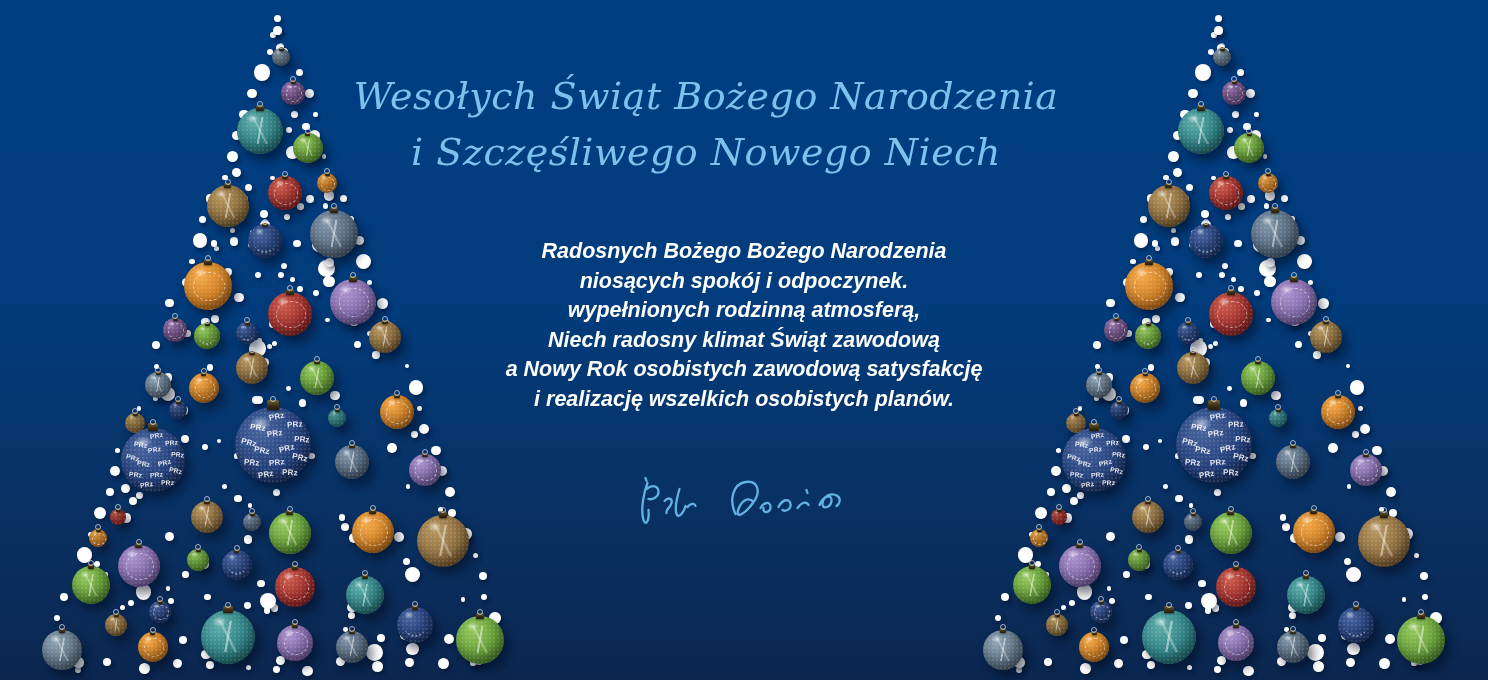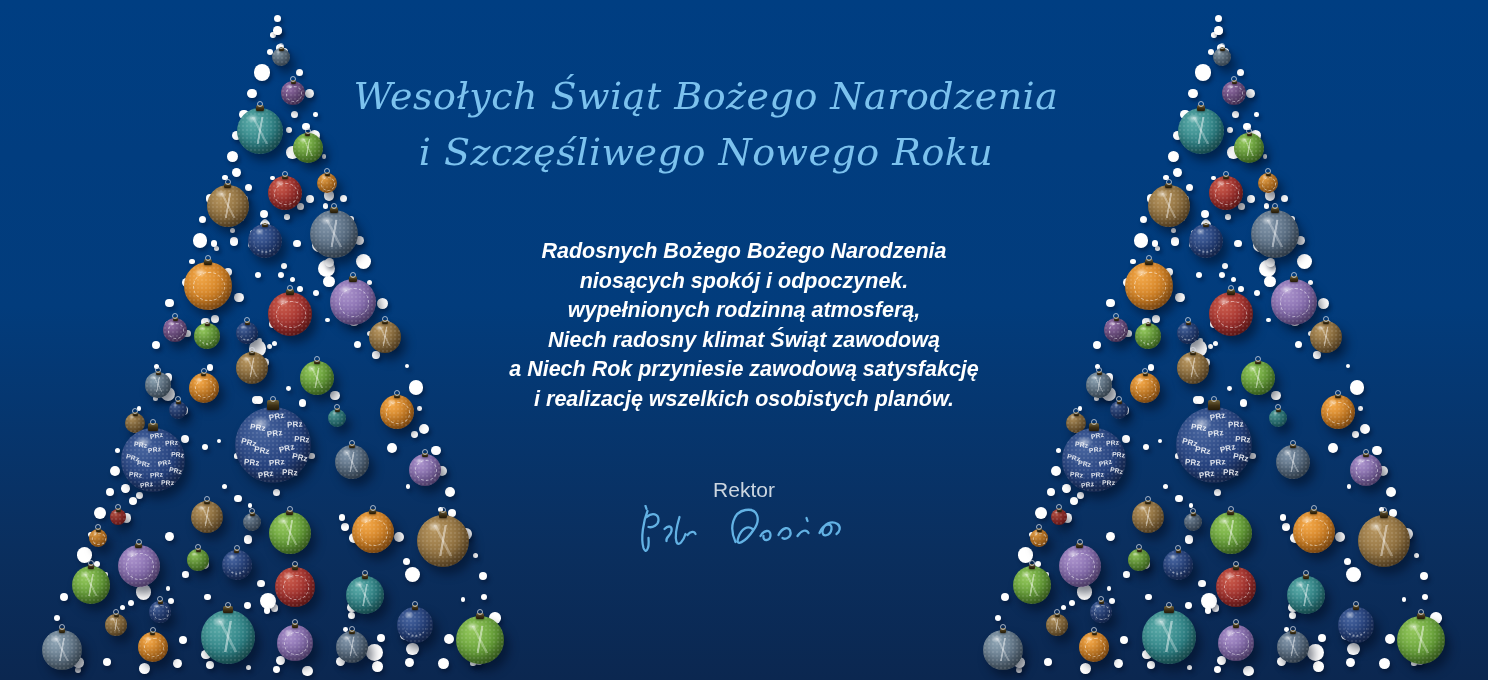--- a/index.html
+++ b/index.html
@@ -905,34 +905,33 @@
       </div>
       <div class="cap" style="left: 1290.3px; top: 629.8px; width: 5.4px; height: 4.2px;"></div>
       <div class="ball" style="left: 983px; top: 630px; width: 40px; height: 40px; background: radial-gradient(circle at 34% 30%, rgb(142, 164, 180) 0%, rgb(95, 115, 133) 55%, rgb(52, 67, 80) 100%);">
         <div class="doodle d-c"></div>
       </div>
       <div class="cap" style="left: 999.6px; top: 627.8px; width: 6.8px; height: 5.2px;"></div>
     </div>
 
   <div class="greeting">
     <div>Wesołych Świąt Bożego Narodzenia</div>
-    <div>i Szczęśliwego Nowego Roku</div>
+    <div>i Szczęśliwego Nowego Niech</div>
   </div>
 
   <div class="message">
     <div>Radosnych Bożego Bożego Narodzenia</div>
     <div>niosących spokój i odpoczynek.</div>
     <div>wypełnionych rodzinną atmosferą,</div>
     <div>Niech radosny klimat Świąt zawodową</div>
-    <div>a Niech Rok przyniesie zawodową satysfakcję</div>
+    <div>a Nowy Rok osobistych zawodową satysfakcję</div>
     <div>i realizację wszelkich osobistych planów.</div>
   </div>
 
   <div class="sig">
-    <div class="sig-role">Rektor</div>
     <svg class="autograph" width="225" height="54" viewBox="0 0 225 54" fill="none">
       <g stroke="var(--ink)" stroke-width="2.3" stroke-linecap="round" stroke-linejoin="round" fill="none">
         <path d="M14,1 L15,4"></path>
         <path d="M16,6 C12,16 9,33 12,43 C14,49 18,45 17,33 M15,12 C21,7 27,9 27,15 C27,20 21,23 17,22"></path>
         <path d="M33,24 C37,20 41,21 40,26 C39,31 34,32 35,36"></path>
         <path d="M48,12 C45,22 43,31 45,37 C47,42 52,36 54,29 M56,30 C59,26 63,26 64,29"></path>
         <path d="M104,37 C97,22 102,7 114,5 C126,3 130,14 122,25 C114,37 103,43 107,32 C110,24 116,20 121,24"></path>
         <path d="M129,31 C132,25 139,24 139,30 C139,36 131,37 132,31"></path>
         <path d="M147,30 C151,22 158,21 159,27 C160,32 154,35 151,33"></path>
         <path d="M166,31 C170,25 175,24 177,28"></path>

